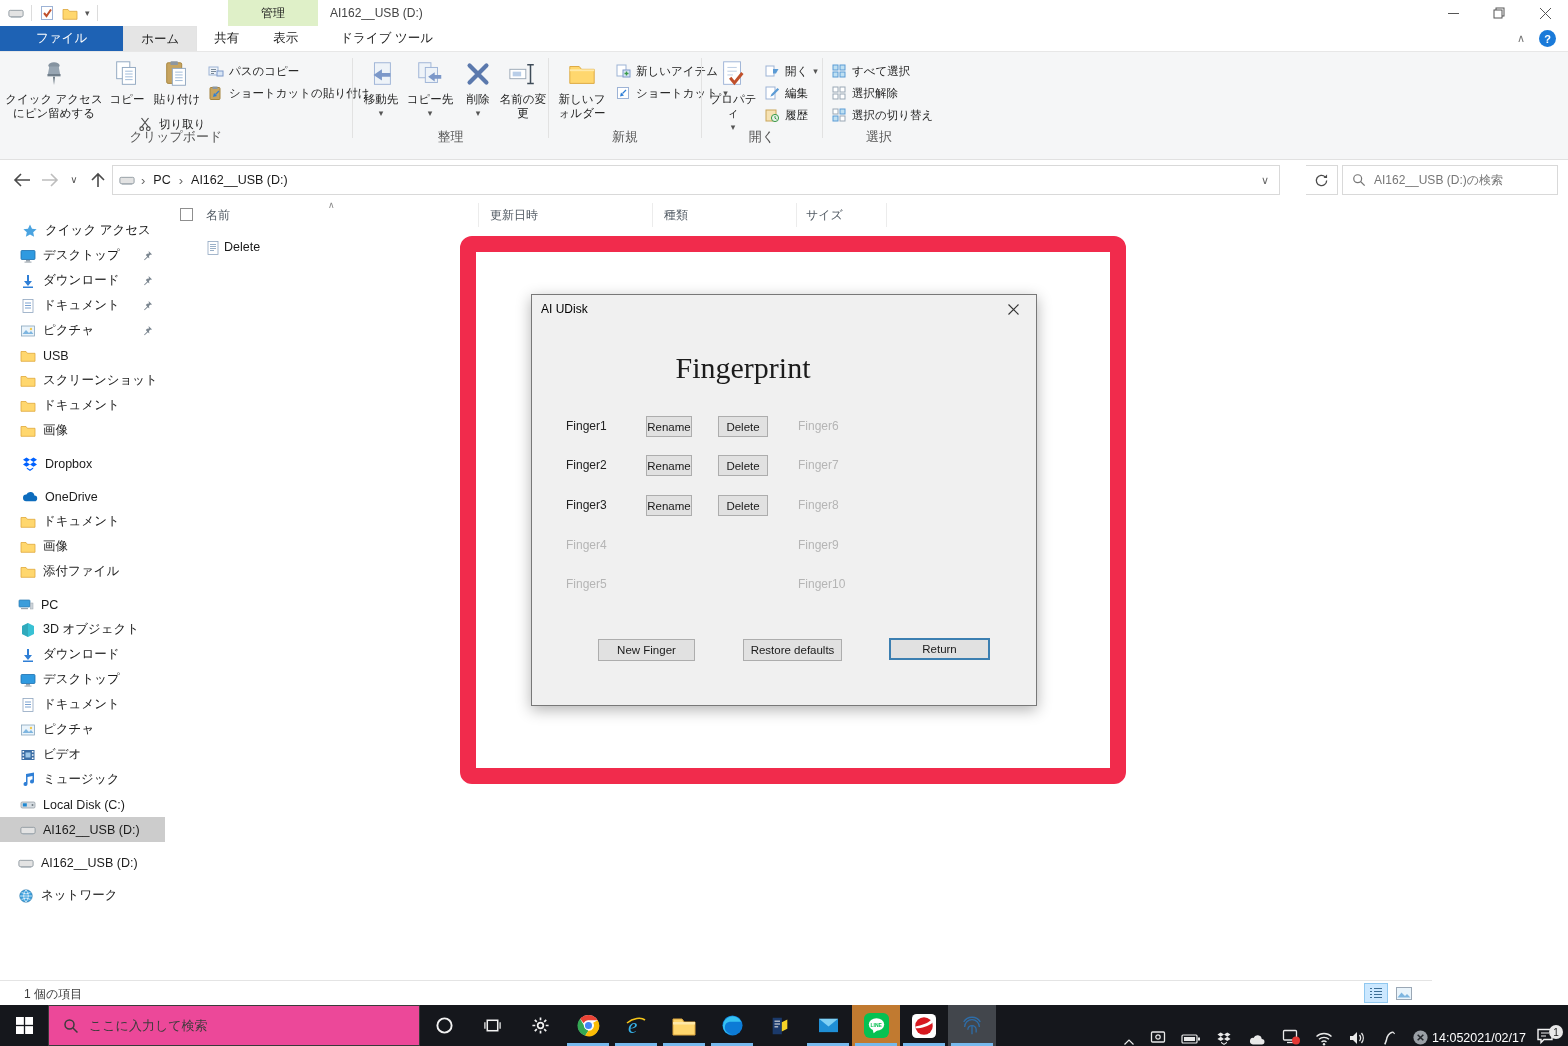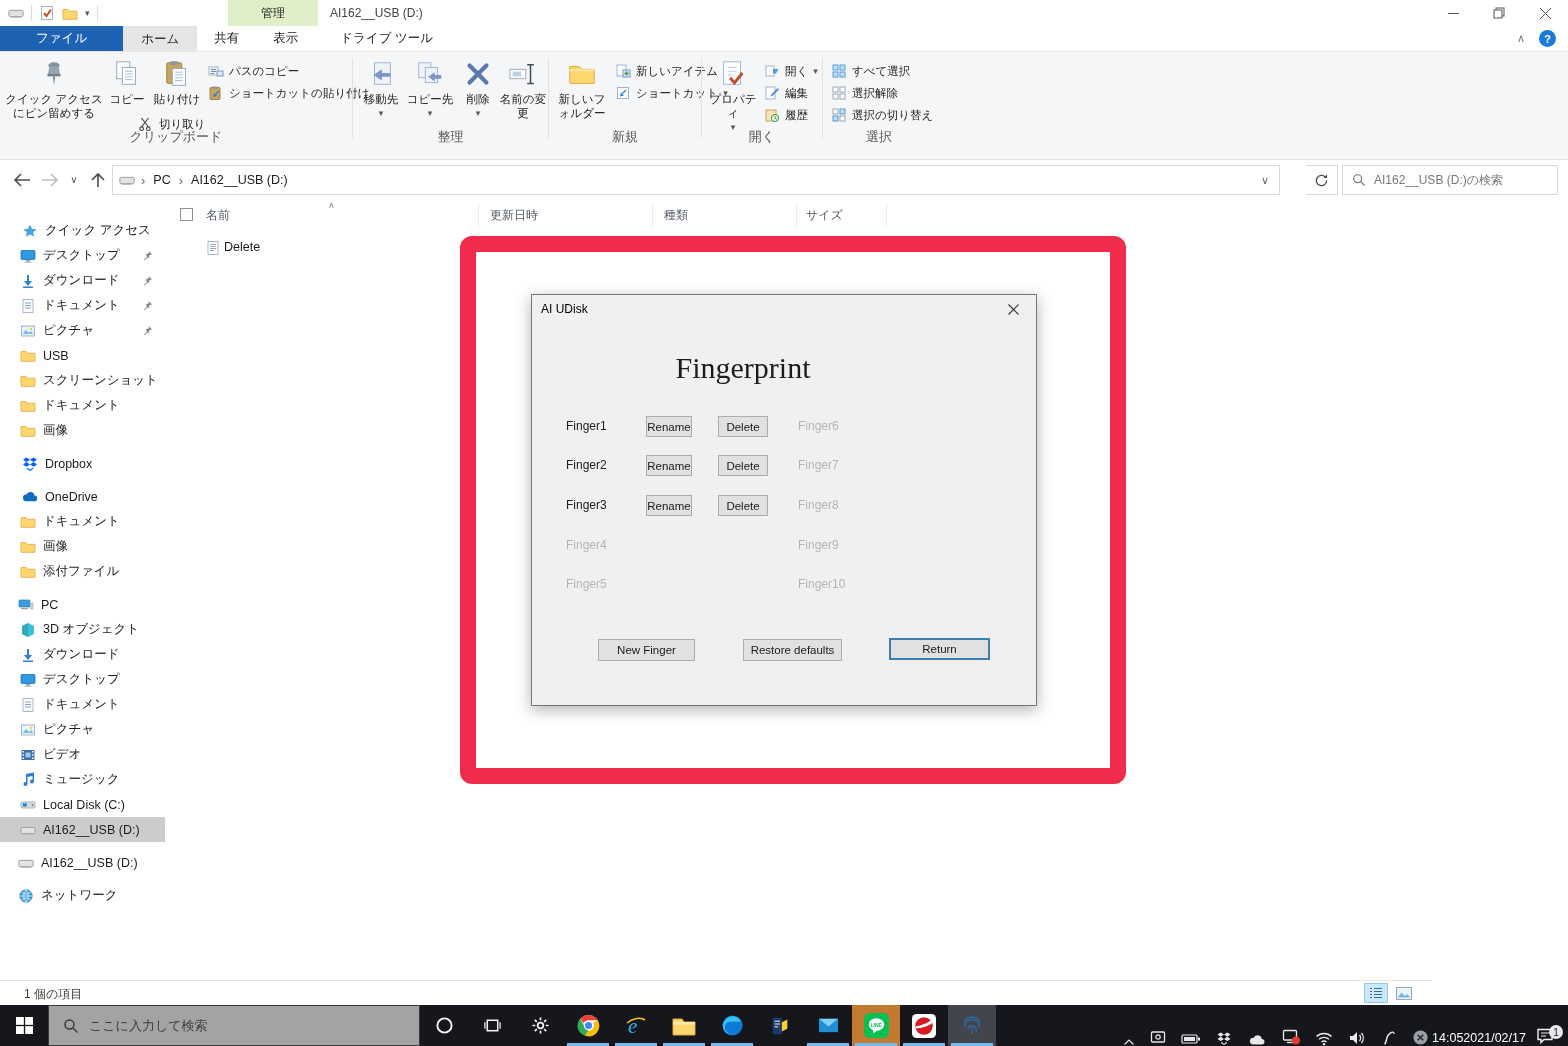--- a/index.html
+++ b/index.html
@@ -76,21 +76,21 @@
 .statustext{position:absolute;left:24px;top:5px;color:#3d3d3d;font-size:12px}
 .viewtoggles{position:absolute;right:16px;top:2px;display:flex;gap:4px}
 .vt{width:24px;height:20px;display:flex;align-items:center;justify-content:center}
 .vt.selected{background:#cce8ff;border:1px solid #90c8f0}
 
 .taskbar{position:absolute;left:0;top:1005px;width:1568px;height:41px;background:#15171c;display:flex;align-items:stretch;z-index:50}
 .tile{width:48px;position:relative;display:flex;align-items:center;justify-content:center}
 .tile .ul{position:absolute;left:3px;right:3px;bottom:0;height:3px;background:#76b9ed}
 .tile.line-bg{background:#c17a30}
 .tile.fp-bg{background:#42464c}
-.tb-search{width:372px;background:#a3a3a3;display:flex;align-items:center;gap:10px;padding-left:14px;border:1px solid #3a3a3a}
+.tb-search{width:372px;background:#ec4899;display:flex;align-items:center;gap:10px;padding-left:14px;border:1px solid #3a3a3a}
 .tb-search input{border:none;outline:none;font-size:13px;color:#333;width:280px;background:transparent;font-family:inherit}
 .tb-search input::placeholder{color:#3c3c3c;opacity:1}
 .tray{margin-left:auto;display:flex;align-items:center}
 .tray .titem{display:flex;align-items:flex-end;justify-content:center;height:41px}
 .clock{width:86px;text-align:center;color:#fff;font-size:12.5px;line-height:15px}
 .notif{width:46px;position:relative;display:flex;align-items:center;justify-content:center}
 .badge{position:absolute;right:5px;bottom:7px;width:14px;height:14px;border-radius:50%;background:#e8e8e8;color:#1b1b1b;font-size:10px;display:flex;align-items:center;justify-content:center}
 </style>
 </head>
 <body>

